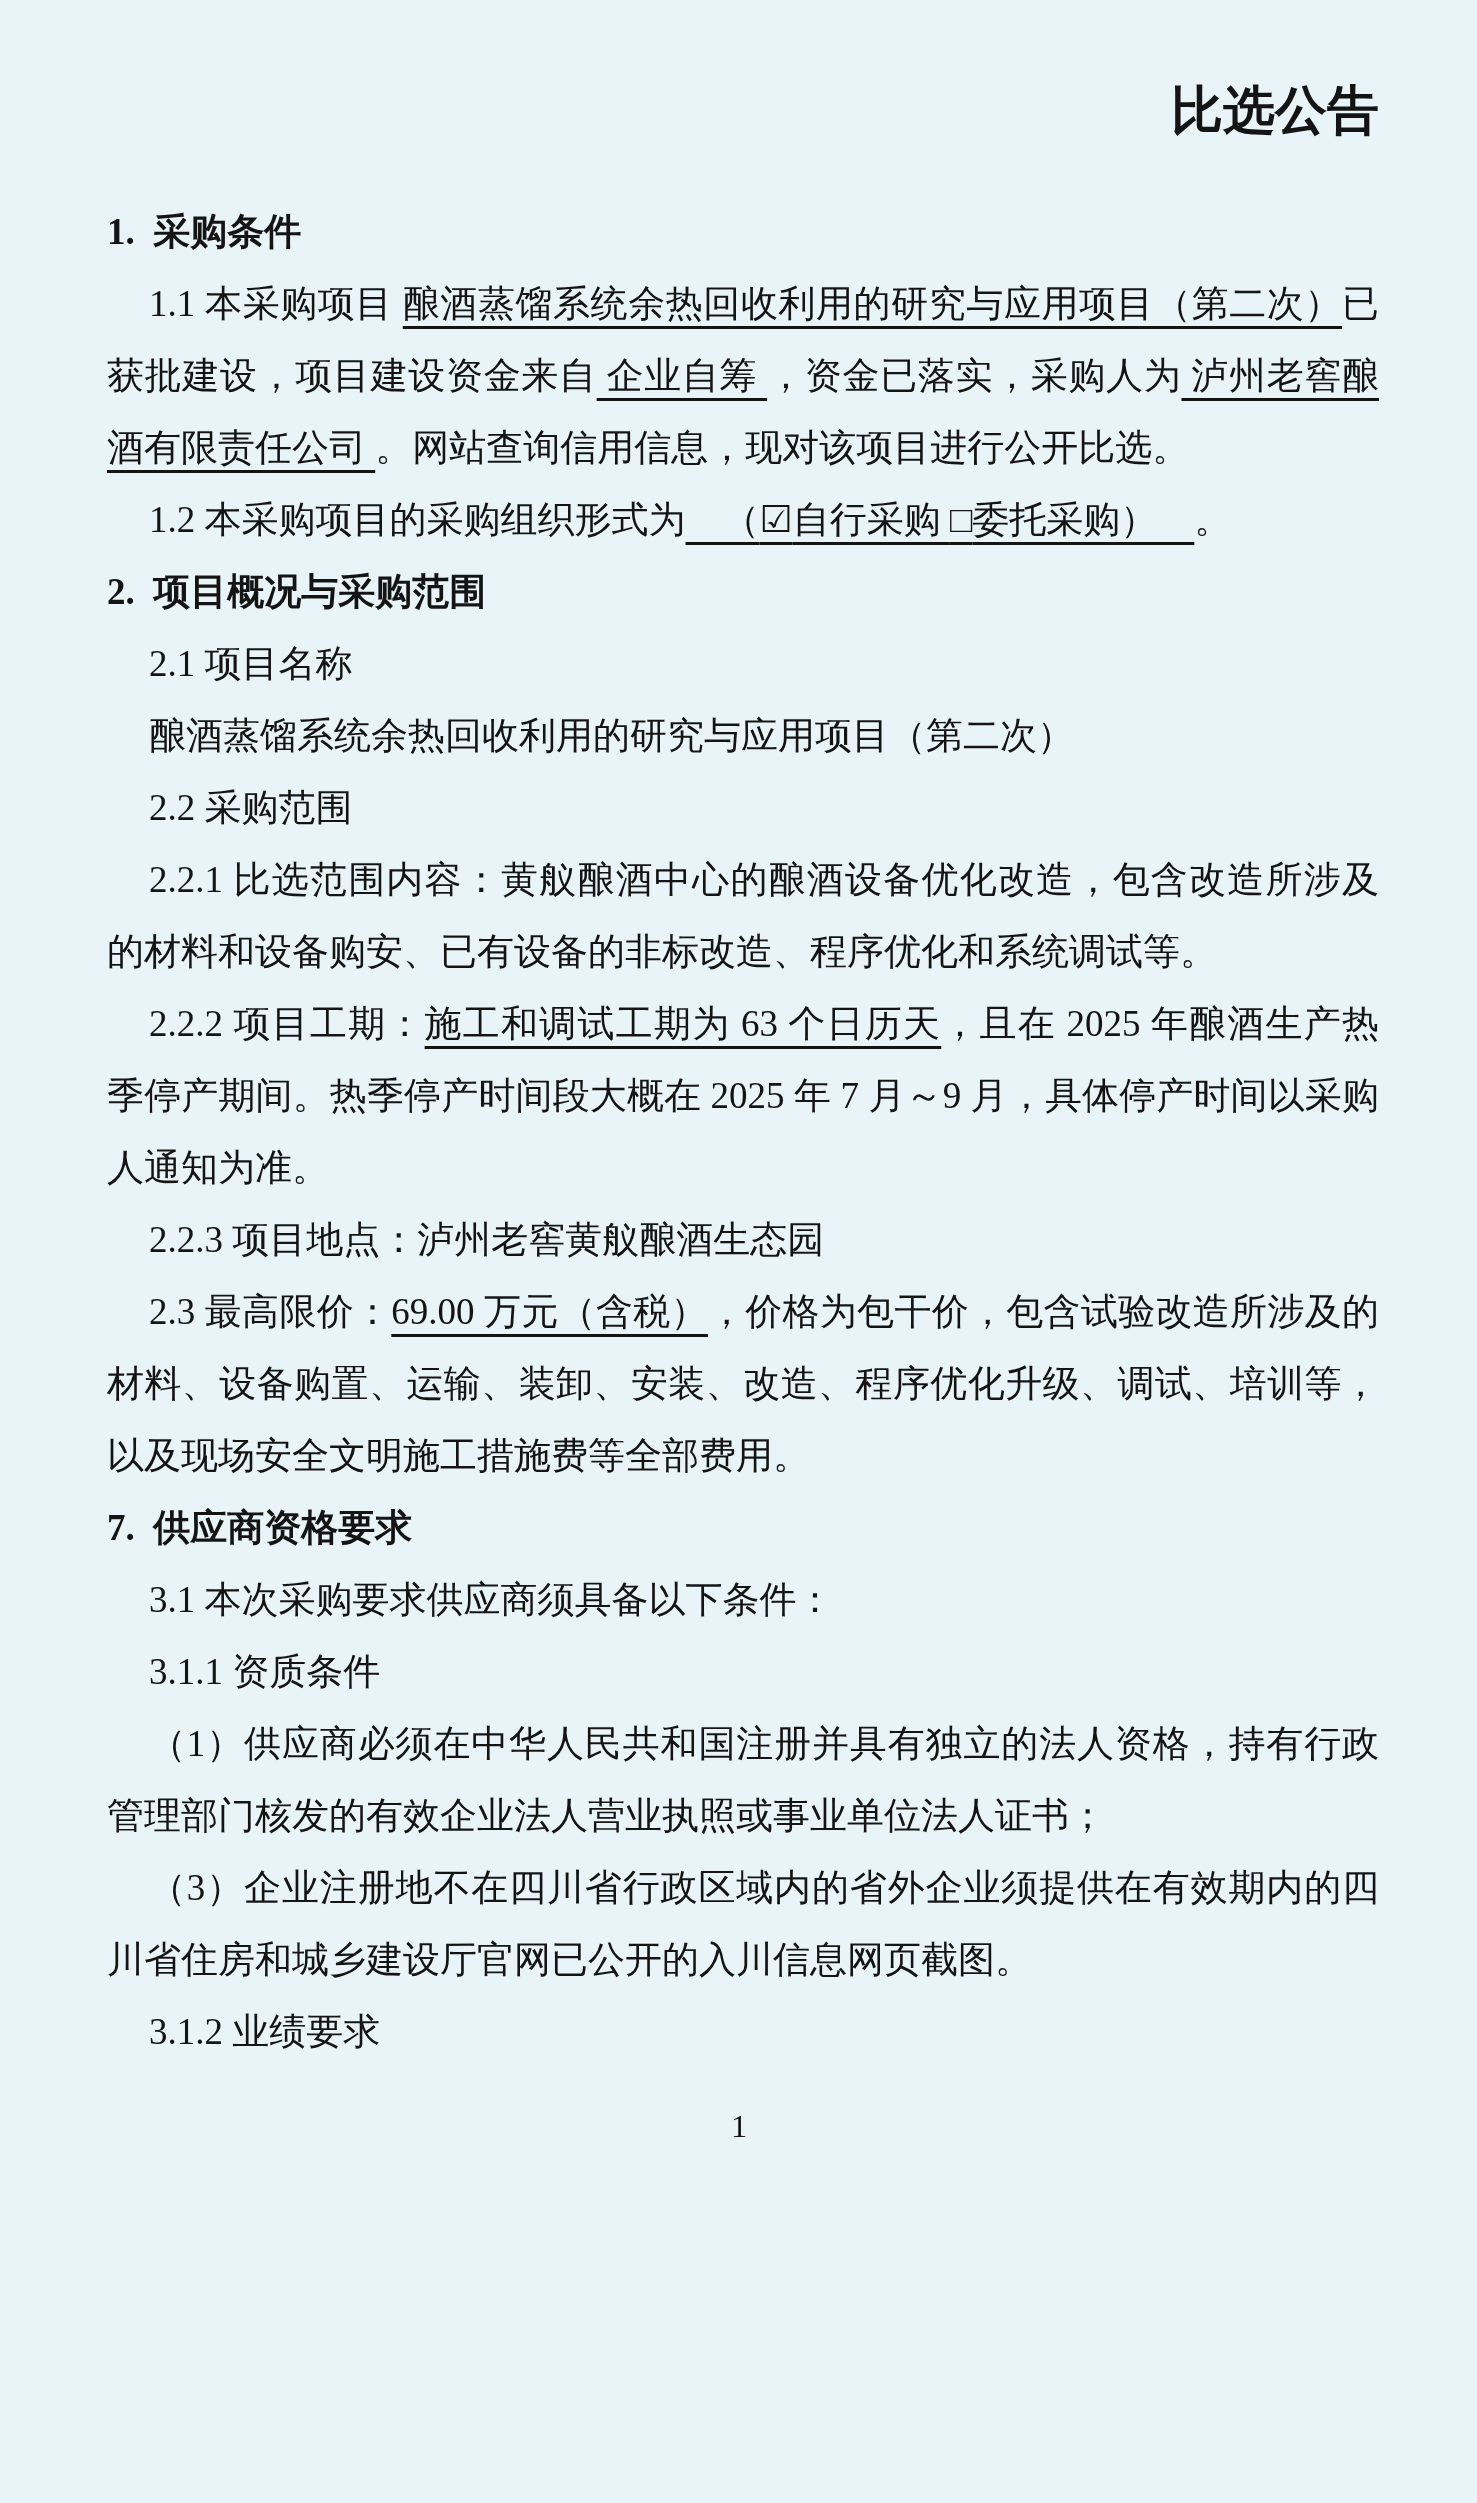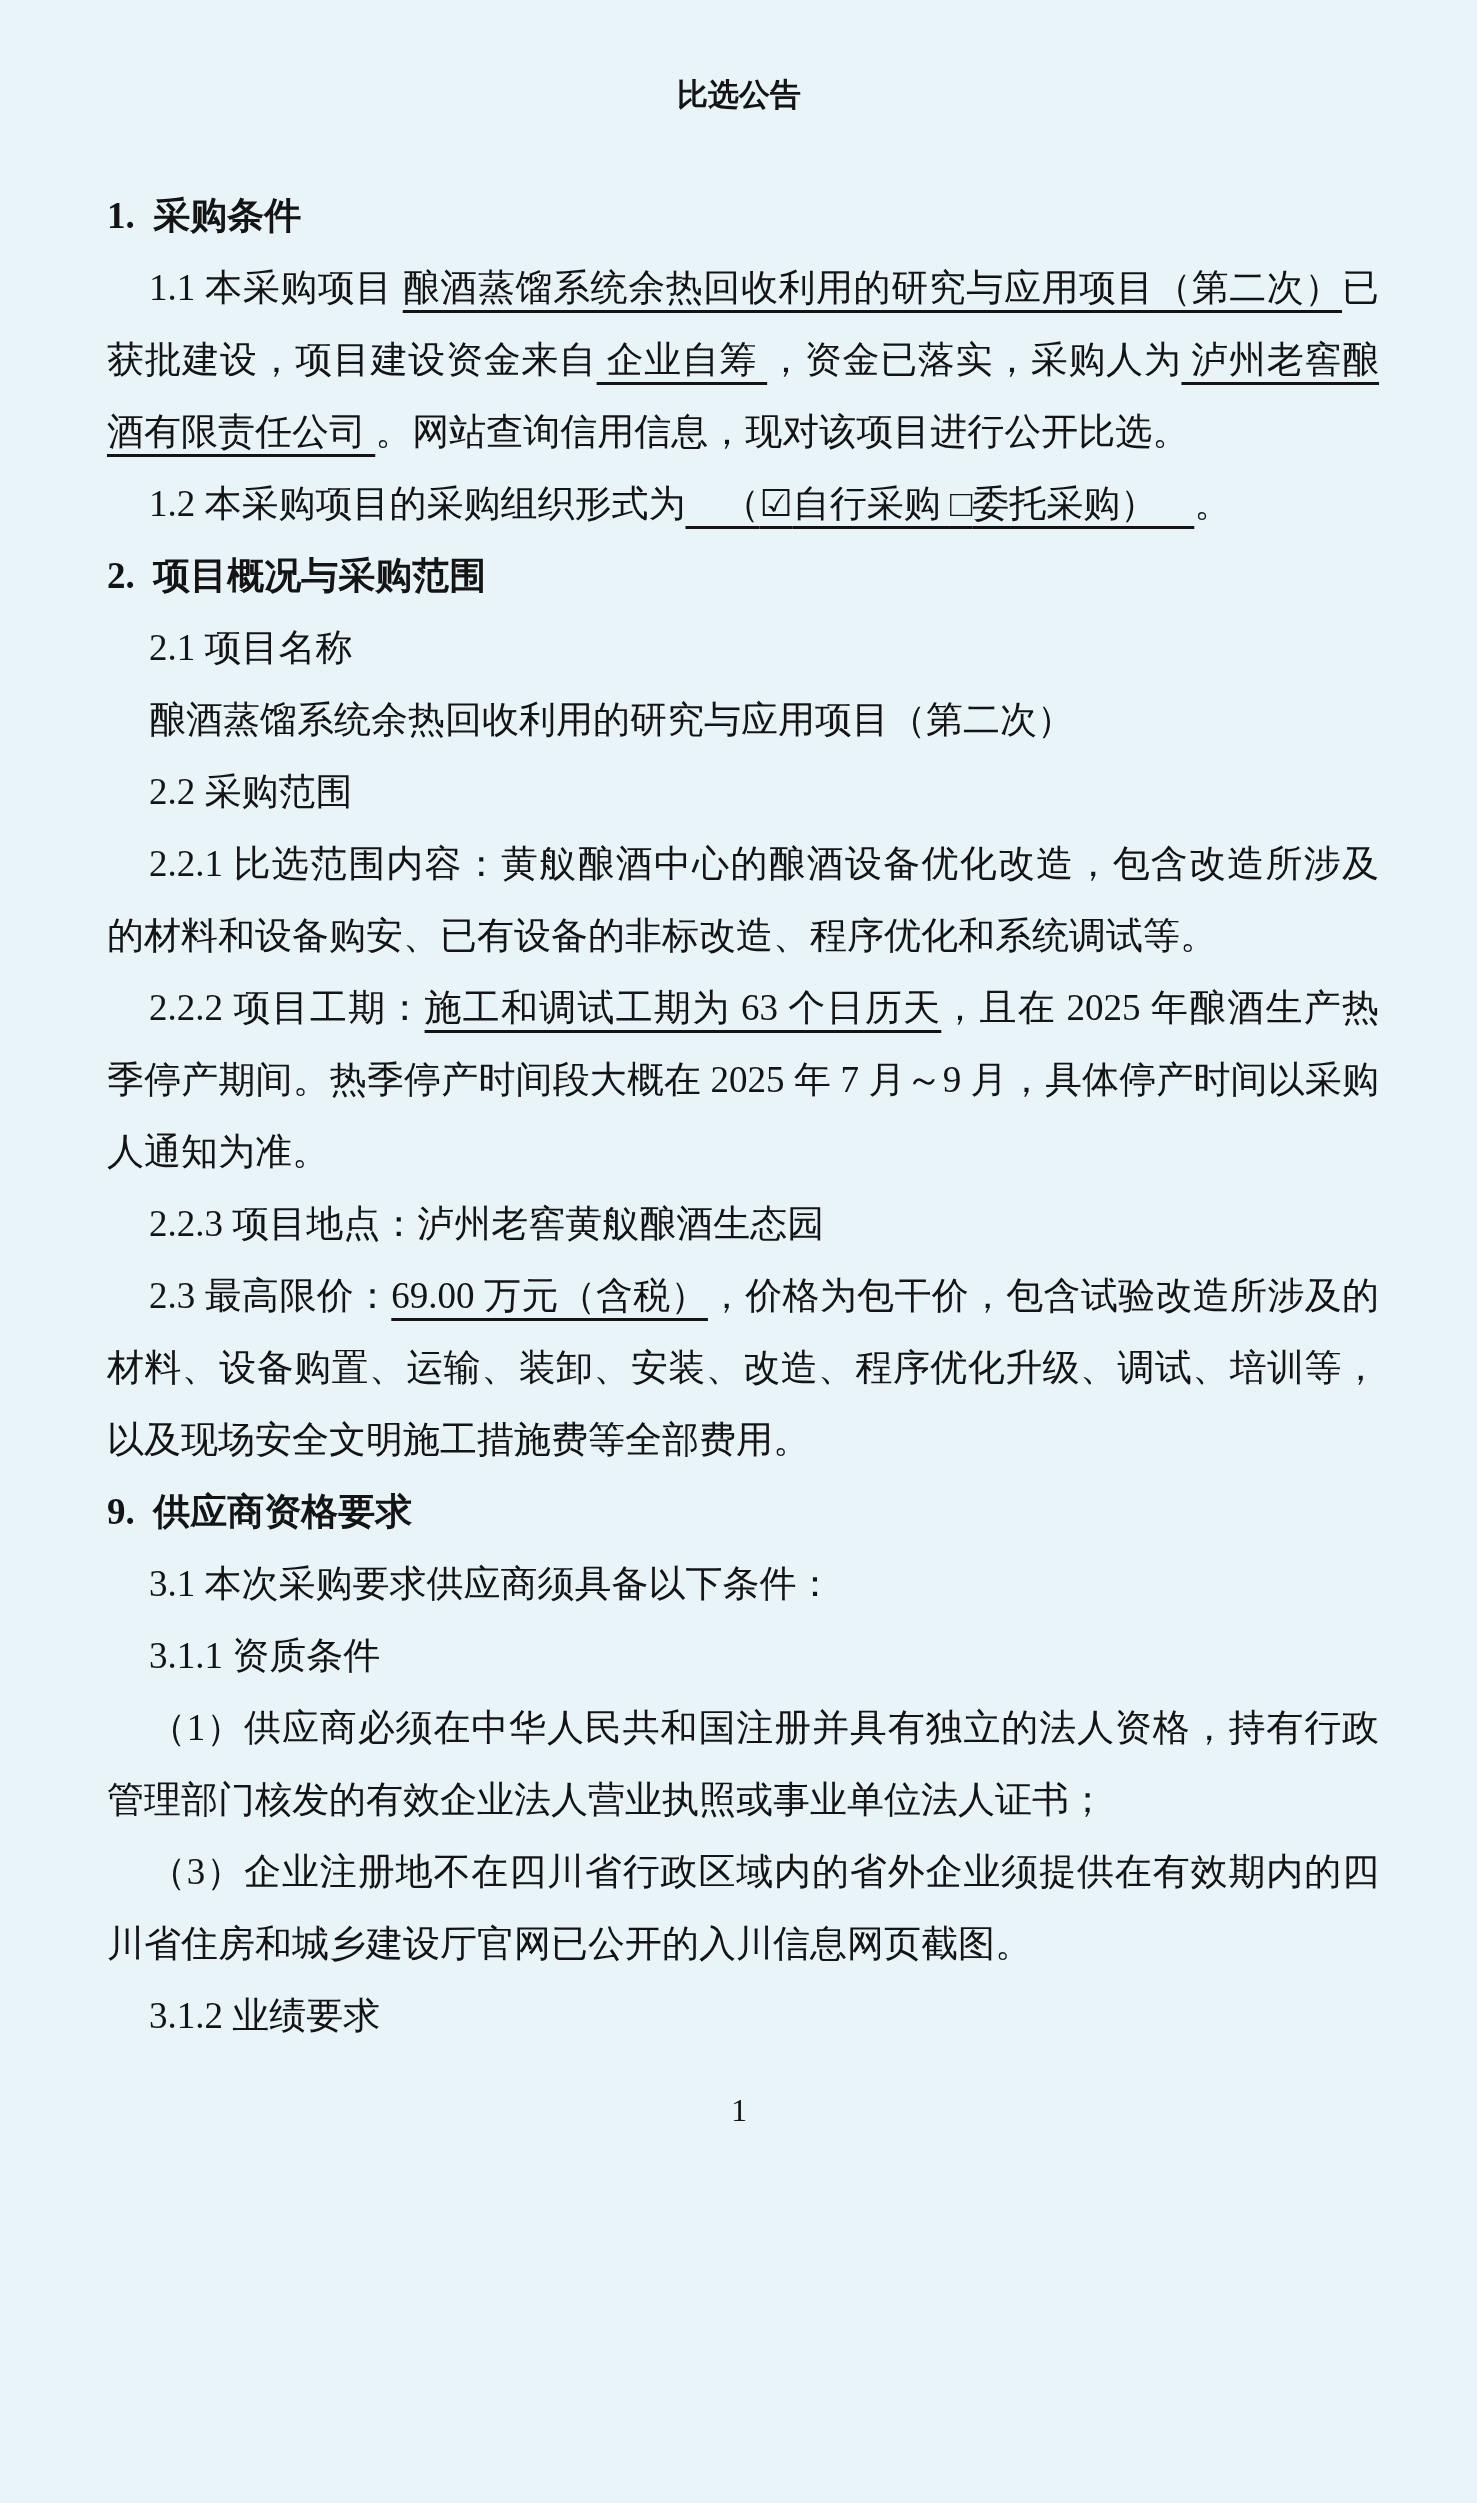--- a/index.html
+++ b/index.html
@@ -10,25 +10,25 @@
     color: #141414;
     font-family: "Liberation Serif", "DejaVu Serif", serif;
     overflow: hidden;
   }
   .page {
     box-sizing: border-box;
     width: 1478px;
     padding: 0 99px;
   }
   .doc-title {
-    font-size: 31px;
+    font-size: 52px;
     font-weight: bold;
     line-height: 69px;
-    text-align: center;
-    padding-top: 60px;
+    text-align: right;
+    padding-top: 76px;
     margin-bottom: 51px;
   }
   .doc-body { }
   .heading, .para {
     font-size: 37px;
     line-height: 72px;
     text-align: justify;
     white-space: pre-wrap;
     margin-left: 8px;
   }
@@ -61,21 +61,21 @@
       <div class="para"><span>1.1 本采购项目 </span><span class="u">酿酒蒸馏系统余热回收利用的研究与应用项目（第二次）</span><span>已获批建设，项目建设资金来自</span><span class="u"> 企业自筹 </span><span>，资金已落实，采购人为</span><span class="u"> 泸州老窖酿酒有限责任公司 </span><span>。网站查询信用信息，现对该项目进行公开比选。</span></div>
       <div class="para"><span>1.2 本采购项目的采购组织形式为</span><span class="u">　（</span><span class="u">☑</span><span class="u">自行采购 </span><span class="u">□</span><span class="u">委托采购）　</span><span>。</span></div>
       <div class="heading"><span>2.  项目概况与采购范围</span></div>
       <div class="para"><span>2.1 项目名称</span></div>
       <div class="para"><span>酿酒蒸馏系统余热回收利用的研究与应用项目（第二次）</span></div>
       <div class="para"><span>2.2 采购范围</span></div>
       <div class="para"><span>2.2.1 比选范围内容：黄舣酿酒中心的酿酒设备优化改造，包含改造所涉及的材料和设备购安、已有设备的非标改造、程序优化和系统调试等。</span></div>
       <div class="para"><span>2.2.2 项目工期：</span><span class="u">施工和调试工期为 63 个日历天</span><span>，且在 2025 年酿酒生产热季停产期间。热季停产时间段大概在 2025 年 7 月～9 月，具体停产时间以采购人通知为准。</span></div>
       <div class="para"><span>2.2.3 项目地点：泸州老窖黄舣酿酒生态园</span></div>
       <div class="para"><span>2.3 最高限价：</span><span class="u">69.00 万元（含税）</span><span>，价格为包干价，包含试验改造所涉及的材料、设备购置、运输、装卸、安装、改造、程序优化升级、调试、培训等，以及现场安全文明施工措施费等全部费用。</span></div>
-      <div class="heading"><span>9.  供应商资格要求</span></div>
+      <div class="heading"><span>7.  供应商资格要求</span></div>
       <div class="para"><span>3.1 本次采购要求供应商须具备以下条件：</span></div>
       <div class="para"><span>3.1.1 资质条件</span></div>
       <div class="para"><span>（1）供应商必须在中华人民共和国注册并具有独立的法人资格，持有行政管理部门核发的有效企业法人营业执照或事业单位法人证书；</span></div>
       <div class="para"><span>（3）企业注册地不在四川省行政区域内的省外企业须提供在有效期内的四川省住房和城乡建设厅官网已公开的入川信息网页截图。</span></div>
       <div class="para"><span>3.1.2 业绩要求</span></div>
     </div>
   <div class="footer">1</div>
 </div>
 
 

